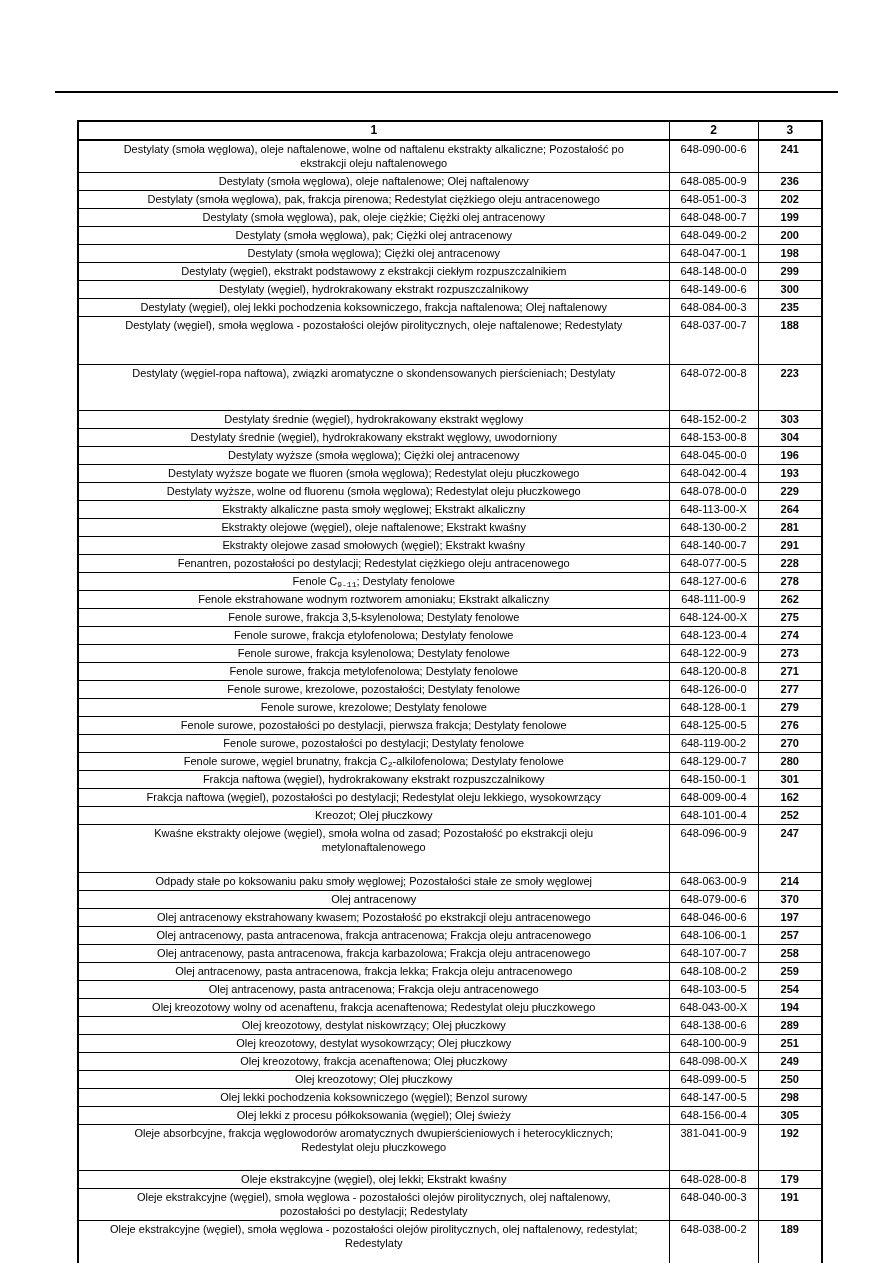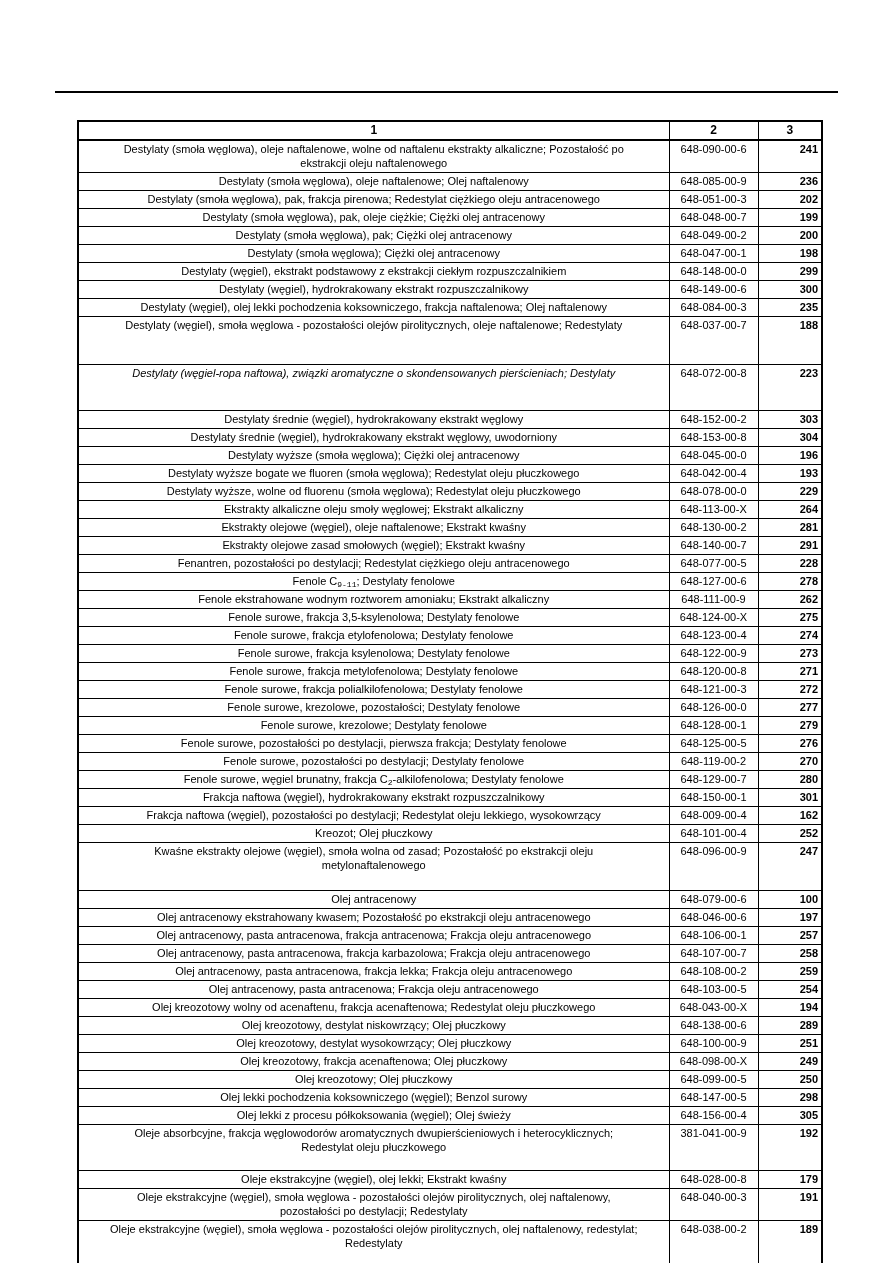--- a/index.html
+++ b/index.html
@@ -39,21 +39,21 @@
   }
   table.subst thead th {
     font-weight: bold;
     text-align: center;
     border-bottom: 2px solid #000000;
     padding: 1px 0 2px 0;
     font-size: 12px;
   }
   td.c-name { text-align: center; white-space: pre-wrap; }
   td.c-code { text-align: center; margin-top: 9px; }
-  td.c-pos  { text-align: right; font-weight: bold; padding-right: 2px; }
+  td.c-pos  { text-align: center; font-weight: bold; padding-right: 2px; }
   sub { font-size: 8px; vertical-align: -2px; line-height: 0; font-family: Liberation Mono, monospace; }
 </style>
 </head>
 <body>
 
 <div class="page">
   <div class="top-rule"></div>
 
   <table class="subst">
     <colgroup>
@@ -114,21 +114,21 @@
           <td class="c-name">Destylaty (węgiel), olej lekki pochodzenia koksowniczego, frakcja naftalenowa; Olej naftalenowy</td>
           <td class="c-code">648-084-00-3</td>
           <td class="c-pos">235</td>
         </tr>
         <tr>
           <td class="c-name" style="height: 44px;">Destylaty (węgiel), smoła węglowa - pozostałości olejów pirolitycznych, oleje naftalenowe; Redestylaty</td>
           <td class="c-code">648-037-00-7</td>
           <td class="c-pos">188</td>
         </tr>
         <tr>
-          <td class="c-name" style="height: 42px; font-style: italic;">Destylaty (węgiel-ropa naftowa), związki aromatyczne o skondensowanych pierścieniach; Destylaty</td>
+          <td class="c-name" style="height: 42px;">Destylaty (węgiel-ropa naftowa), związki aromatyczne o skondensowanych pierścieniach; Destylaty</td>
           <td class="c-code">648-072-00-8</td>
           <td class="c-pos">223</td>
         </tr>
         <tr>
           <td class="c-name">Destylaty średnie (węgiel), hydrokrakowany ekstrakt węglowy</td>
           <td class="c-code">648-152-00-2</td>
           <td class="c-pos">303</td>
         </tr>
         <tr>
           <td class="c-name">Destylaty średnie (węgiel), hydrokrakowany ekstrakt węglowy, uwodorniony</td>
@@ -144,21 +144,21 @@
           <td class="c-name">Destylaty wyższe bogate we fluoren (smoła węglowa); Redestylat oleju płuczkowego</td>
           <td class="c-code">648-042-00-4</td>
           <td class="c-pos">193</td>
         </tr>
         <tr>
           <td class="c-name">Destylaty wyższe, wolne od fluorenu (smoła węglowa); Redestylat oleju płuczkowego</td>
           <td class="c-code">648-078-00-0</td>
           <td class="c-pos">229</td>
         </tr>
         <tr>
-          <td class="c-name">Ekstrakty alkaliczne oleju smoły węglowej; Ekstrakt alkaliczny</td>
+          <td class="c-name">Ekstrakty alkaliczne pasta smoły węglowej; Ekstrakt alkaliczny</td>
           <td class="c-code">648-113-00-X</td>
           <td class="c-pos">264</td>
         </tr>
         <tr>
           <td class="c-name">Ekstrakty olejowe (węgiel), oleje naftalenowe; Ekstrakt kwaśny</td>
           <td class="c-code">648-130-00-2</td>
           <td class="c-pos">281</td>
         </tr>
         <tr>
           <td class="c-name">Ekstrakty olejowe zasad smołowych (węgiel); Ekstrakt kwaśny</td>
@@ -192,25 +192,20 @@
         </tr>
         <tr>
           <td class="c-name">Fenole surowe, frakcja ksylenolowa; Destylaty fenolowe</td>
           <td class="c-code">648-122-00-9</td>
           <td class="c-pos">273</td>
         </tr>
         <tr>
           <td class="c-name">Fenole surowe, frakcja metylofenolowa; Destylaty fenolowe</td>
           <td class="c-code">648-120-00-8</td>
           <td class="c-pos">271</td>
-        </tr>
-        <tr>
-          <td class="c-name">Fenole surowe, frakcja polialkilofenolowa; Destylaty fenolowe</td>
-          <td class="c-code">648-121-00-3</td>
-          <td class="c-pos">272</td>
         </tr>
         <tr>
           <td class="c-name">Fenole surowe, krezolowe, pozostałości; Destylaty fenolowe</td>
           <td class="c-code">648-126-00-0</td>
           <td class="c-pos">277</td>
         </tr>
         <tr>
           <td class="c-name">Fenole surowe, krezolowe; Destylaty fenolowe</td>
           <td class="c-code">648-128-00-1</td>
           <td class="c-pos">279</td>
@@ -245,23 +240,28 @@
           <td class="c-code">648-101-00-4</td>
           <td class="c-pos">252</td>
         </tr>
         <tr>
           <td class="c-name" style="height: 44px; margin-left: 42px;">Kwaśne ekstrakty olejowe (węgiel), smoła wolna od zasad; Pozostałość po ekstrakcji oleju
 metylonaftalenowego</td>
           <td class="c-code">648-096-00-9</td>
           <td class="c-pos">247</td>
         </tr>
         <tr>
+          <td class="c-name">Odpady stałe po koksowaniu paku smoły węglowej; Pozostałości stałe ze smoły węglowej</td>
+          <td class="c-code">648-063-00-9</td>
+          <td class="c-pos">214</td>
+        </tr>
+        <tr>
           <td class="c-name">Olej antracenowy</td>
           <td class="c-code">648-079-00-6</td>
-          <td class="c-pos">100</td>
+          <td class="c-pos">370</td>
         </tr>
         <tr>
           <td class="c-name">Olej antracenowy ekstrahowany kwasem; Pozostałość po ekstrakcji oleju antracenowego</td>
           <td class="c-code">648-046-00-6</td>
           <td class="c-pos">197</td>
         </tr>
         <tr>
           <td class="c-name">Olej antracenowy, pasta antracenowa, frakcja antracenowa; Frakcja oleju antracenowego</td>
           <td class="c-code">648-106-00-1</td>
           <td class="c-pos">257</td>

